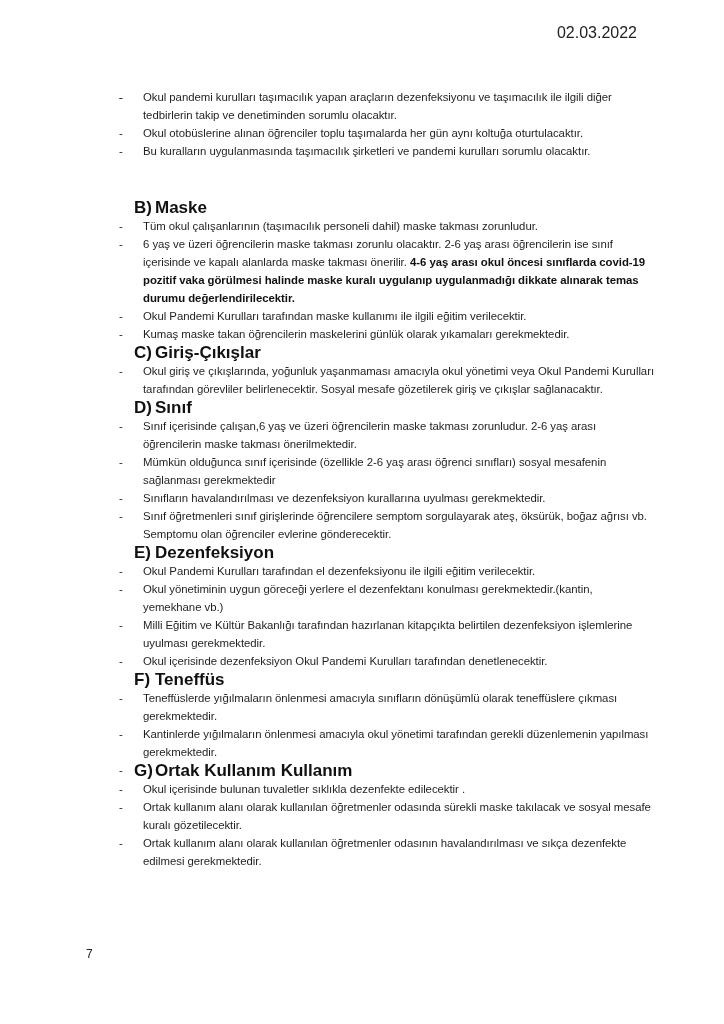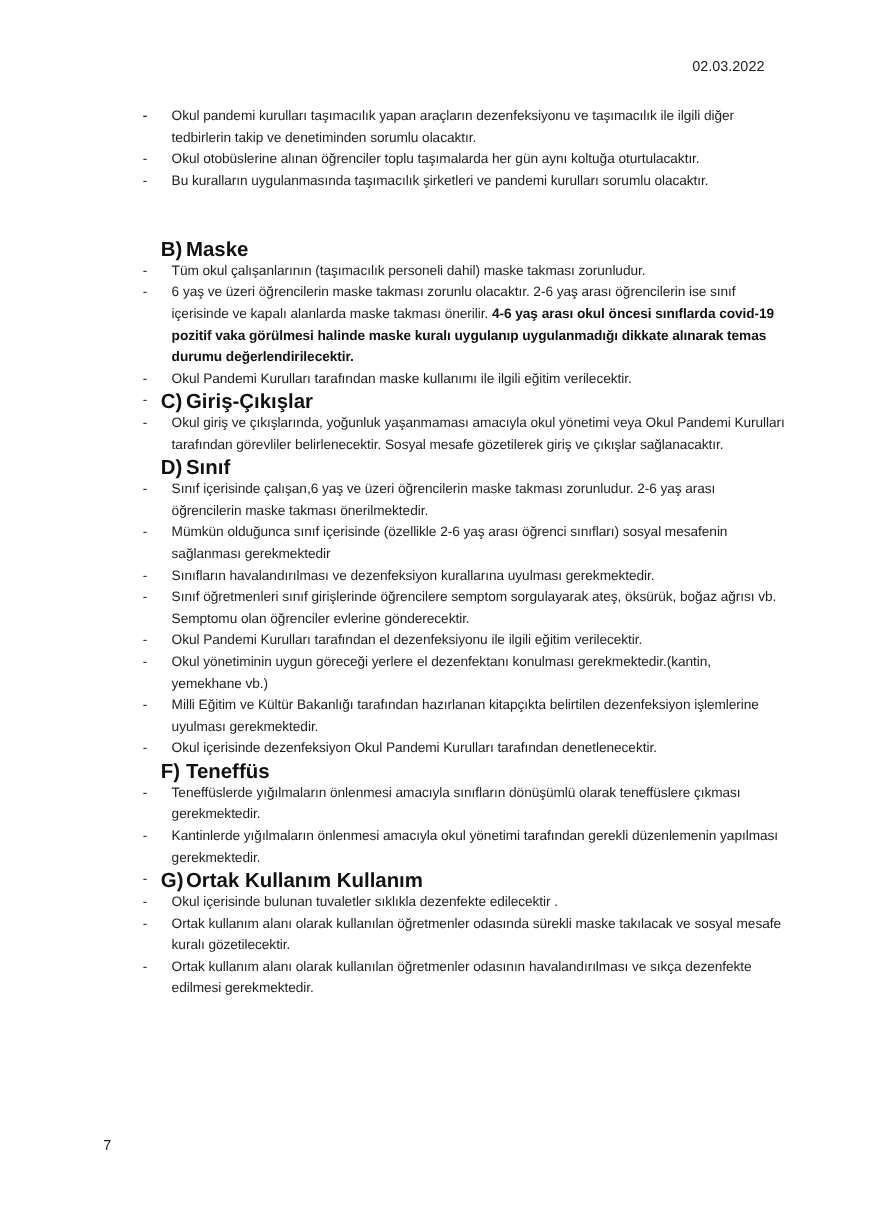--- a/index.html
+++ b/index.html
@@ -1,18 +1,18 @@
 <!DOCTYPE html>
 <html><head>
 <meta charset="utf-8">
 <style>
   html, body { margin:0; padding:0; background:#ffffff; }
   body { width:724px; height:1024px; position:relative; overflow:hidden;
          font-family:"Liberation Sans", sans-serif; color:#1a1a1a; }
-  .date { position:absolute; top:48px; right:87px; font-size:12px; color:#222;margin-left:48px; }
+  .date { position:absolute; top:24px; right:87px; font-size:16px; color:#222;margin-left:48px; }
   .content { position:absolute; top:88px; left:0; width:724px; }
   .item { position:relative; padding-left:143px; padding-right:70px;
           font-size:11.4px; line-height:18px; color:#1f1f1f; letter-spacing:-0.05px; }
   .item .dash { position:absolute; left:119px; top:0; }
   .item b { font-weight:bold; color:#111; }
   .heading { padding-left:134px; font-size:17px; font-weight:bold; line-height:19px; color:#111; }
   .heading .letter { display:inline-block; width:21px; }
   .spacer-lg { height:38px; }
   .page-num { position:absolute; left:86px; top:947px; font-size:12px; color:#222; }
 </style>
@@ -29,37 +29,38 @@
     <div class="item"><span class="dash">-</span><span>Bu kuralların uygulanmasında taşımacılık şirketleri ve pandemi kurulları sorumlu olacaktır.</span></div>
   </div>
 
   <div class="spacer-lg"></div>
 
   <div>
     <div class="heading"><span class="letter">B)</span><span>Maske</span></div>
     <div class="item"><span class="dash">-</span><span>Tüm okul çalışanlarının (taşımacılık personeli dahil) maske takması zorunludur.</span></div>
     <div class="item"><span class="dash">-</span><span>6 yaş ve üzeri öğrencilerin maske takması zorunlu olacaktır. 2-6 yaş arası öğrencilerin ise sınıf içerisinde ve kapalı alanlarda maske takması önerilir. </span><b>4-6 yaş arası okul öncesi sınıflarda covid-19 pozitif vaka görülmesi halinde maske kuralı uygulanıp uygulanmadığı dikkate alınarak temas durumu değerlendirilecektir.</b></div>
     <div class="item"><span class="dash">-</span><span>Okul Pandemi Kurulları tarafından maske kullanımı ile ilgili eğitim verilecektir.</span></div>
-    <div class="item"><span class="dash">-</span></div>
+    <div class="item"><span class="dash">-</span><span>Kumaş maske takan öğrencilerin maskelerini günlük olarak yıkamaları gerekmektedir.</span></div>
   </div>
 
   <div>
     <div class="heading"><span class="letter">C)</span><span>Giriş-Çıkışlar</span></div>
     <div class="item"><span class="dash">-</span><span>Okul giriş ve çıkışlarında, yoğunluk yaşanmaması amacıyla okul yönetimi veya Okul Pandemi Kurulları tarafından görevliler belirlenecektir. Sosyal mesafe gözetilerek giriş ve çıkışlar sağlanacaktır.</span></div>
   </div>
 
   <div>
     <div class="heading"><span class="letter">D)</span><span>Sınıf</span></div>
     <div class="item"><span class="dash">-</span><span>Sınıf içerisinde çalışan,6 yaş ve üzeri öğrencilerin maske takması zorunludur. 2-6 yaş arası öğrencilerin maske takması önerilmektedir.</span></div>
     <div class="item"><span class="dash">-</span><span>Mümkün olduğunca sınıf içerisinde (özellikle 2-6 yaş arası öğrenci sınıfları) sosyal mesafenin sağlanması gerekmektedir</span></div>
     <div class="item"><span class="dash">-</span><span>Sınıfların havalandırılması ve dezenfeksiyon kurallarına uyulması gerekmektedir.</span></div>
     <div class="item"><span class="dash">-</span><span>Sınıf öğretmenleri sınıf girişlerinde öğrencilere semptom sorgulayarak  ateş, öksürük, boğaz ağrısı vb. Semptomu olan öğrenciler evlerine gönderecektir.</span></div>
   </div>
 
   <div>
+    <div class="heading"><span class="letter">E)</span><span>Dezenfeksiyon</span></div>
     <div class="item"><span class="dash">-</span><span>Okul Pandemi Kurulları tarafından el dezenfeksiyonu ile ilgili eğitim verilecektir.</span></div>
     <div class="item"><span class="dash">-</span><span>Okul yönetiminin uygun göreceği yerlere el dezenfektanı konulması gerekmektedir.(kantin, yemekhane vb.)</span></div>
     <div class="item"><span class="dash">-</span><span>Milli Eğitim ve Kültür Bakanlığı tarafından hazırlanan kitapçıkta belirtilen dezenfeksiyon işlemlerine uyulması gerekmektedir.</span></div>
     <div class="item"><span class="dash">-</span><span>Okul içerisinde dezenfeksiyon Okul Pandemi Kurulları tarafından denetlenecektir.</span></div>
   </div>
 
   <div>
     <div class="heading"><span class="letter">F)</span><span>Teneffüs</span></div>
     <div class="item"><span class="dash">-</span><span>Teneffüslerde yığılmaların önlenmesi amacıyla sınıfların dönüşümlü olarak teneffüslere çıkması gerekmektedir.</span></div>
     <div class="item"><span class="dash">-</span><span>Kantinlerde yığılmaların önlenmesi amacıyla okul yönetimi tarafından gerekli düzenlemenin yapılması gerekmektedir.</span></div>

